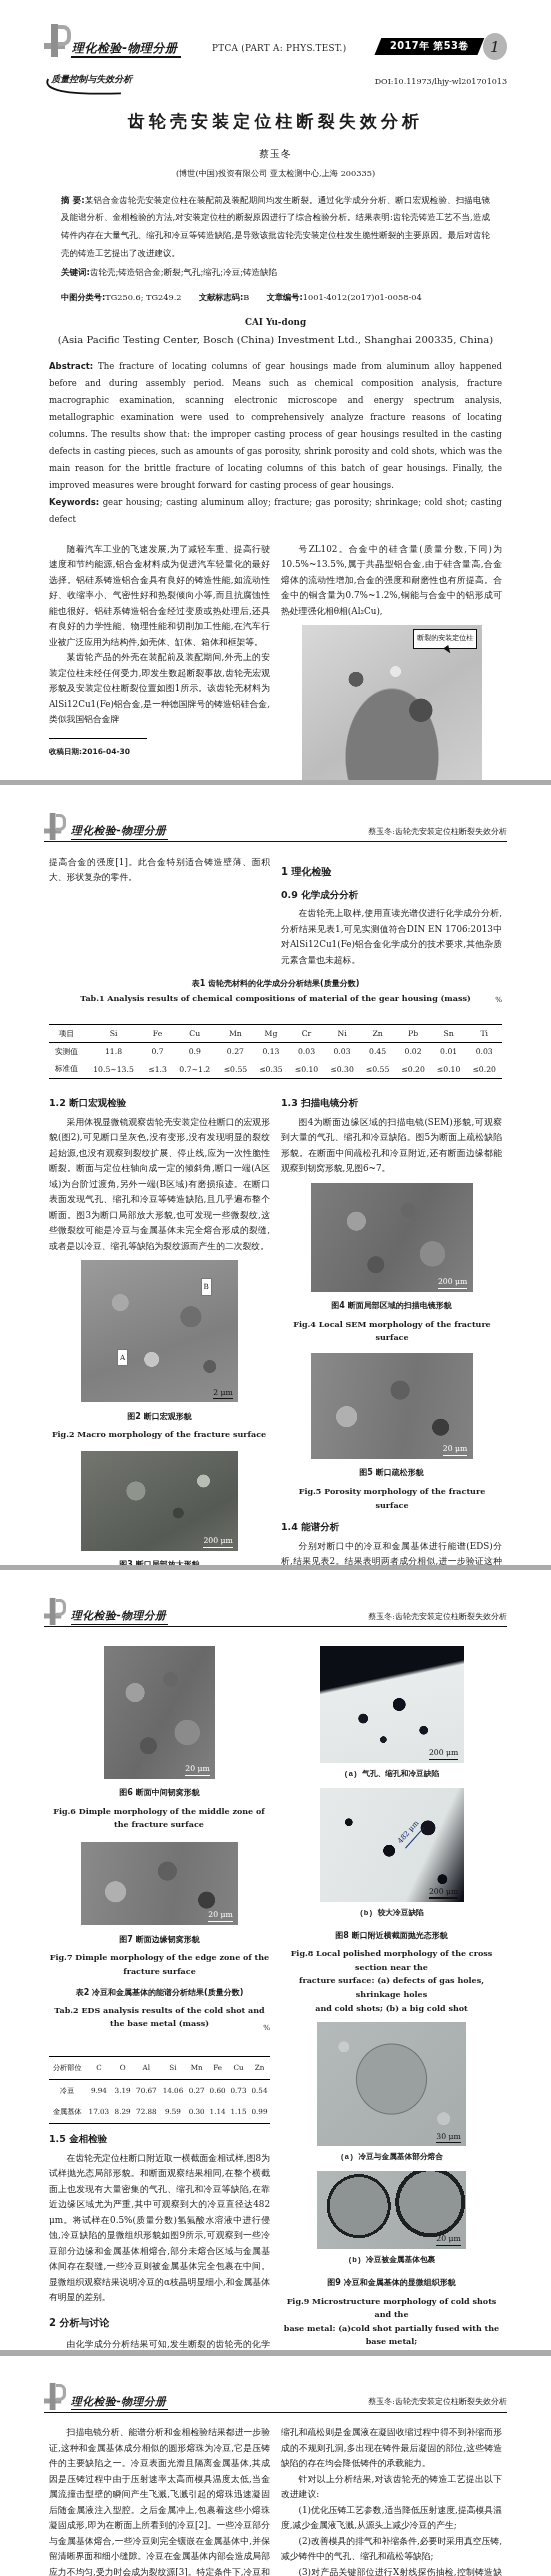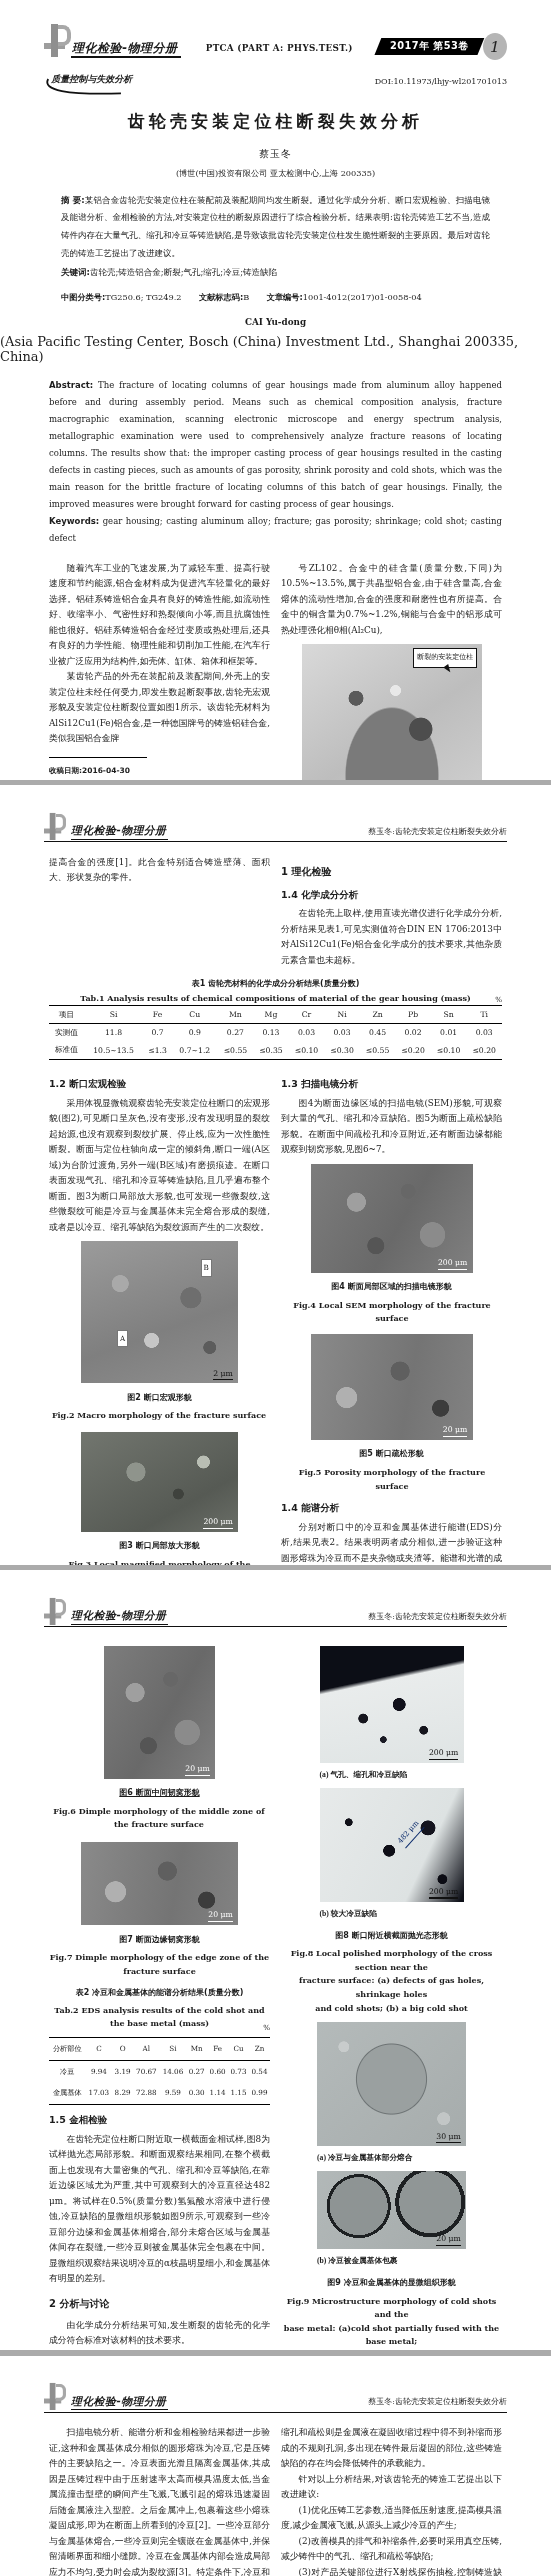--- a/index.html
+++ b/index.html
@@ -8,21 +8,21 @@
   .pgap{height:5.2px;background:#ababab;}
 
   
   .p1head{margin:24px 44px 0 44px;}
   .mastrow{display:flex;align-items:flex-end;}
   .logo{position:relative;width:27px;height:33px;flex:0 0 27px;}
   .logo .bar-v{position:absolute;left:7.2px;top:0;width:6.7px;height:33px;background:#8f8f8f;}
   .logo .bar-h{position:absolute;left:0;top:18.5px;width:20.6px;height:6.2px;background:#9d9d9d;}
   .logo .bowl{position:absolute;left:14px;top:1px;width:9.3px;height:13.4px;border:4.6px solid #a8a8a8;border-left:none;border-radius:0 8.2px 8.2px 0;}
   .jname{font-size:12px;font-weight:bold;font-style:italic;letter-spacing:0.5px;border-bottom:2.1px solid #111;padding:0 3.1px 1px 1px;}
-  .jname-en{flex:1;text-align:center;font-weight:bold;font-size:8.8px;padding-bottom:4.1px;letter-spacing:0.3px;}
+  .jname-en{flex:1;text-align:center;font-weight:normal;font-size:8.8px;padding-bottom:4.1px;letter-spacing:0.3px;}
   .banner-wrap{position:relative;width:129px;height:19.6px;flex:0 0 129px;}
   .banner{position:absolute;left:0;top:1px;width:103px;height:16.5px;background:#000;transform:skewX(-22deg);display:flex;align-items:center;justify-content:center;}
   .banner span{transform:skewX(22deg);color:#fff;font-weight:bold;font-size:9.8px;letter-spacing:0.5px;font-family:"DejaVu Sans","Liberation Sans",sans-serif;}
   .issue-circle{position:absolute;right:0;top:-4.1px;width:24px;height:27px;background:#b5b5b5;border-radius:50%;display:flex;align-items:center;justify-content:center;font-size:15.5px;font-style:italic;color:#222;}
   .p1row2{display:flex;justify-content:space-between;align-items:flex-end;margin-top:15.5px;}
   .colname-wrap{position:relative;padding-left:7.2px;}
   .swoosh{position:absolute;left:-3.1px;top:5.2px;}
   .colname{font-weight:bold;font-style:italic;font-size:9px;font-family:"DejaVu Sans","Liberation Sans",sans-serif;}
   .doi{font-size:8px;}
 
@@ -36,21 +36,21 @@
   .title-cn{font-family:"DejaVu Sans","Liberation Sans",sans-serif;text-align:center;font-size:17px;font-weight:bold;letter-spacing:4.1px;margin:24px 0 0 0;}
   .author-cn{text-align:center;font-size:9.8px;margin-top:15.5px;letter-spacing:1px;}
   .affil-cn{text-align:center;font-size:8.2px;margin-top:7.2px;}
   .abs-block{margin:12.4px 61px 0 61px;font-size:8.5px;line-height:2.1;text-align:justify;}
   .abs-label,.kw-label,.meta-label{font-family:"DejaVu Sans","Liberation Sans",sans-serif;font-weight:bold;}
   .kw-line{margin:1px 61px 8px 61px;font-size:8.5px;line-height:2.0;}
   .meta-line{margin:1px 61px 0 61px;font-size:8.2px;line-height:2.0;}
   .meta-line .sep{display:inline-block;width:17.5px;}
   .title-en{text-align:center;font-size:12.4px;font-weight:bold;margin:17.5px 31px 0 31px;}
   .author-en{text-align:center;font-size:8.8px;font-weight:bold;margin-top:11.3px;}
-  .affil-en{text-align:left;font-size:13px;margin-top:7.2px;}
+  .affil-en{text-align:center;font-size:10px;margin-top:7.2px;}
   .absen{margin:13.4px 49px 0 49px;font-size:8.5px;line-height:2.0;text-align:justify;}
   .kwen{margin:0 49px;font-size:8.5px;line-height:2.0;text-align:justify;}
 
   
   .twocol{display:flex;justify-content:space-between;margin:13.4px 49px 0 49px;}
   .col{width:221px;}
   .cn{font-size:8.8px;line-height:15.5px;text-align:justify;}
   .para{margin:0;text-indent:2em;}
   .sec-h{font-family:"DejaVu Sans","Liberation Sans",sans-serif;font-weight:bold;font-size:9.5px;margin:7.2px 0 4.1px 0;}
   .sec-h.big{font-size:10px;margin:9.3px 0 6.2px 0;}
@@ -59,21 +59,21 @@
 
   
   .figwrap{margin:6.2px auto 0 auto;position:relative;}
   .figimg{position:relative;width:100%;height:100%;overflow:hidden;}
   .scale{position:absolute;right:5.2px;bottom:3.1px;font-size:7.7px;text-align:center;line-height:1.1;}
   .scale .bar{height:1.3px;margin-top:1px;}
   .scale.dark{color:#111;} .scale.dark .bar{background:#111;}
   .scale.light{color:#fff;} .scale.light .bar{background:#fff;}
   .fig-cap-cn{font-family:"DejaVu Sans","Liberation Sans",sans-serif;font-weight:bold;font-size:8px;text-align:center;margin-top:6.2px;}
   .fig-cap-en{font-weight:bold;font-size:8px;text-align:center;margin-top:4.1px;line-height:1.7;}
-  .sub-cap{font-family:Liberation Serif, serif;font-weight:bold;font-size:7.7px;text-align:left;margin-top:4.1px;}
+  .sub-cap{font-family:Liberation Mono, monospace;font-weight:bold;font-size:7.7px;text-align:center;margin-top:4.1px;}
   .ab-label{position:absolute;background:#fff;color:#111;font-size:7.2px;padding:0 2.1px;border:0.5px solid #777;}
   .annot-box{position:absolute;top:4.1px;right:4.1px;background:#fff;border:0.8px solid #111;font-size:7px;padding:1px 3.1px;font-family:"DejaVu Sans","Liberation Sans",sans-serif;}
   .annot-arrow{position:absolute;top:20.6px;right:31px;width:0;height:0;border-left:3.6px solid transparent;border-right:3.6px solid transparent;border-top:8.2px solid #111;transform:rotate(-35deg);}
   .note-rot{position:absolute;top:36px;right:41px;color:#0a2a6b;font-size:7.2px;transform:rotate(-48deg);border-bottom:0.8px solid #0a2a6b;padding-bottom:0.5px;}
 
   
   .tex-photo{background:
     radial-gradient(circle at 30% 35%, #5a5a5a 0 7.2px, transparent 7.7px),
     radial-gradient(circle at 66% 55%, #4d4d4d 0 11.3px, transparent 12px),
     radial-gradient(circle at 52% 30%, #e8e8e8 0 5.2px, transparent 5.7px),
@@ -121,21 +121,21 @@
   .tex-micro2{background:
     radial-gradient(circle at 28% 45%, #8e9494 0 29px, #1d2022 29px 32px, transparent 32px),
     radial-gradient(circle at 76% 40%, #909696 0 31px, #1d2022 31px 35px, transparent 35px),
     linear-gradient(120deg,#b2b8b8,#a4aaaa);}
 
   
   .tbl-caps{text-align:center;margin-top:9.3px;}
   .tbl-cap-cn{font-family:"DejaVu Sans","Liberation Sans",sans-serif;font-weight:bold;font-size:8px;}
   .tbl-cap-en{font-weight:bold;font-size:8px;margin-top:3.1px;line-height:1.6;}
   .tbl-unit{text-align:right;font-size:7.2px;margin-top:-9.3px;}
-  table.rule{border-collapse:collapse;width:100%;margin-top:1px;border-top:1px solid #000;border-bottom:1px solid #000;}
+  table.rule{border-collapse:collapse;width:100%;margin-top:20px;border-top:1px solid #000;border-bottom:1px solid #000;}
   table.rule th{border-bottom:0.6px solid #000;font-weight:normal;}
   table.rule th,table.rule td{font-size:7.7px;padding:3.6px 1px;text-align:center;white-space:nowrap;}
   .t1wrap{margin:0 49px;}
   .t2 th,.t2 td{font-size:7.2px !important;padding:3.1px 0.5px !important;}
 </style>
 </head>
 <body>
 
 <div class="page">
   <div class="p1head">
@@ -218,21 +218,21 @@
     </div>
     <div class="runhead">蔡玉冬:齿轮壳安装定位柱断裂失效分析</div>
   </div>
 
   <div class="twocol" style="margin-top:3.1px;">
     <div class="col cn">
       <p class="para" style="text-indent:0;">提高合金的强度[1]。此合金特别适合铸造壁薄、面积大、形状复杂的零件。</p>
     </div>
     <div class="col cn">
       <div class="sec-h big">1  理化检验</div>
-      <div class="sec-h">1.4  化学成分分析</div>
+      <div class="sec-h">0.9  化学成分分析</div>
       <p class="para">在齿轮壳上取样,使用直读光谱仪进行化学成分分析,分析结果见表1,可见实测值符合DIN EN 1706:2013中对AlSi12Cu1(Fe)铝合金化学成分的技术要求,其他杂质元素含量也未超标。</p>
     </div>
   </div>
 
   <div class="t1wrap">
     <div class="tbl-caps">
       <div class="tbl-cap-cn">表1  齿轮壳材料的化学成分分析结果(质量分数)</div>
       <div class="tbl-cap-en">Tab.1  Analysis results of chemical compositions of material of the gear housing (mass)</div>
     </div>
     <div class="tbl-unit">%</div>
@@ -343,21 +343,21 @@
     </div>
     <div class="runhead">蔡玉冬:齿轮壳安装定位柱断裂失效分析</div>
   </div>
 
   <div class="twocol" style="margin-top:3.1px;">
     <div class="col cn">
       <div class="figwrap" style="width:111px;">
         <div class="figimg tex-sem" style="height:133px;">
           <div class="scale light"><span>20 μm</span><div class="bar"></div></div>
         </div>
-        <div class="fig-cap-cn" style="width:185px;margin-left:-37px;text-decoration:underline;">图6  断面中间韧窝形貌</div>
+        <div class="fig-cap-cn" style="width:185px;margin-left:-37px;">图6  断面中间韧窝形貌</div>
         <div class="fig-cap-en" style="width:222px;margin-left:-56px;">Fig.6  Dimple morphology of the middle zone of the fracture surface</div>
       </div>
       <div class="figwrap" style="width:157px;margin-top:10.3px;">
         <div class="figimg tex-sem2" style="height:83px;">
           <div class="scale light"><span>20 μm</span><div class="bar"></div></div>
         </div>
         <div class="fig-cap-cn">图7  断面边缘韧窝形貌</div>
         <div class="fig-cap-en" style="width:221px;margin-left:-32px;">Fig.7  Dimple morphology of the edge zone of the fracture surface</div>
       </div>
 

